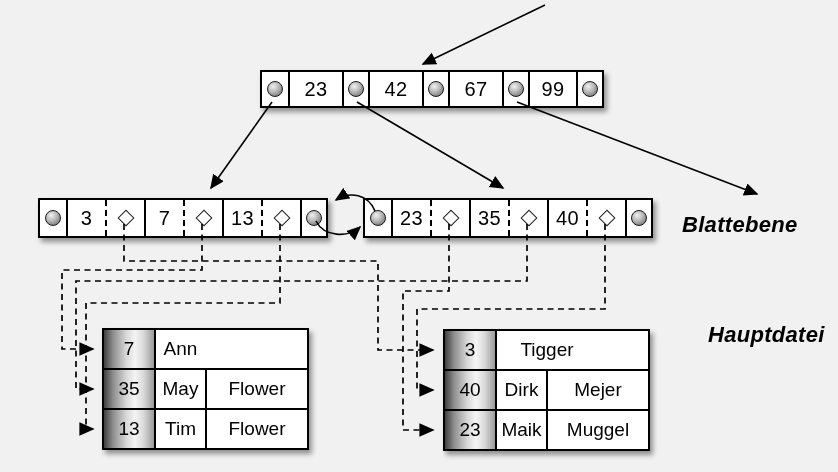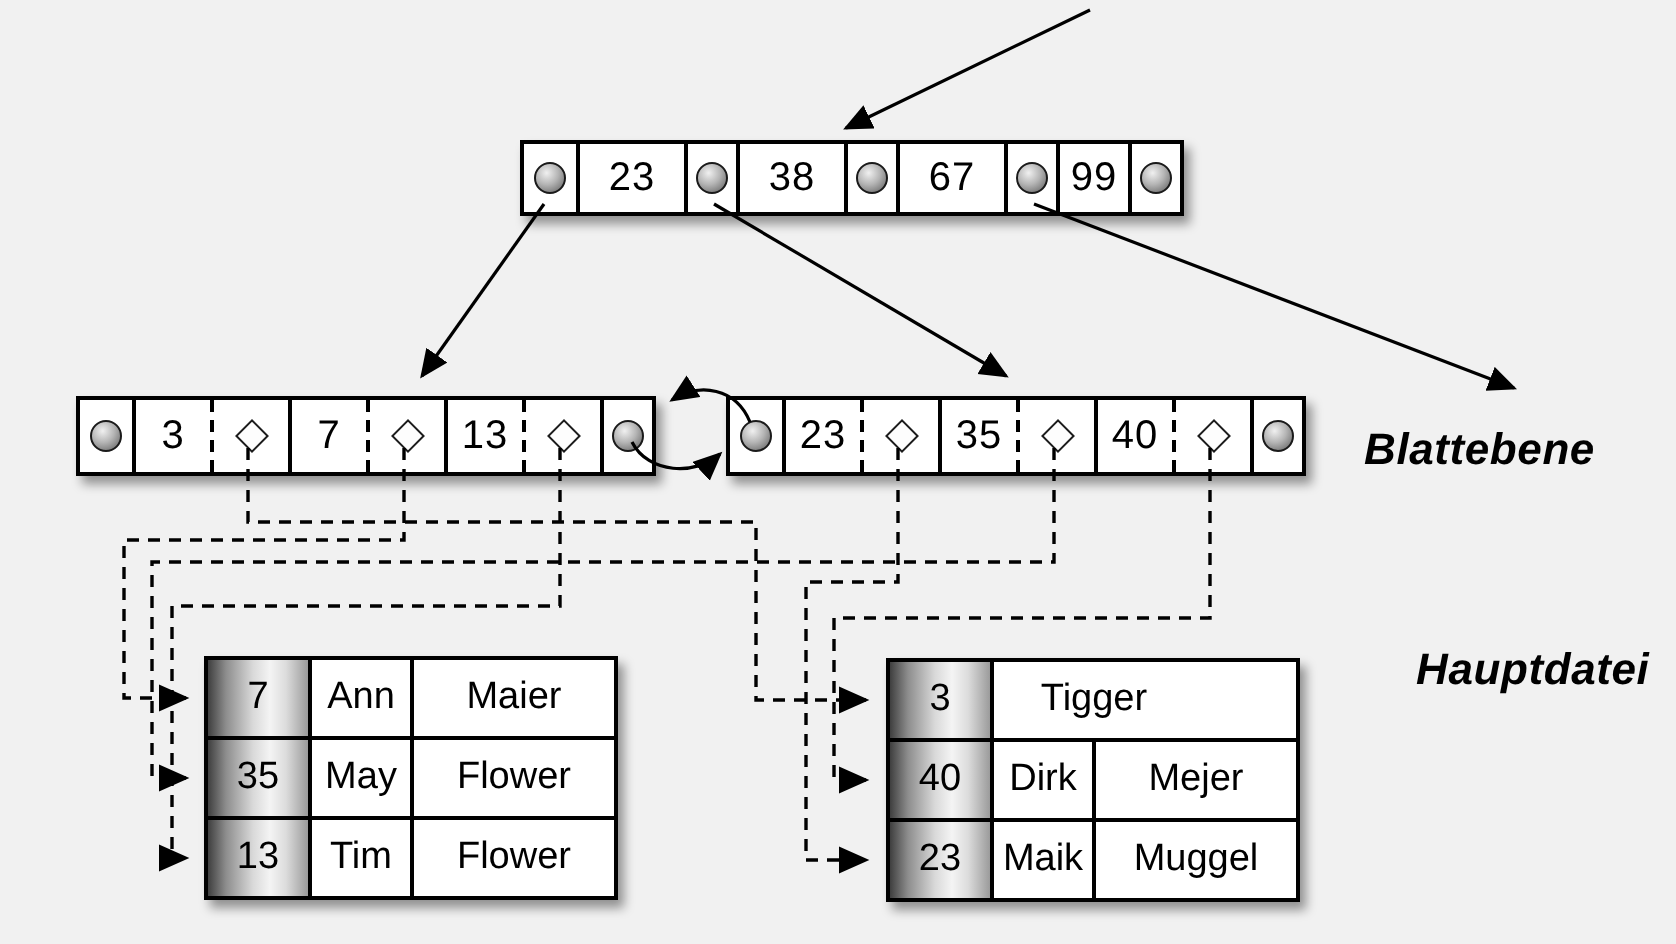--- a/index.html
+++ b/index.html
@@ -28,21 +28,21 @@
     border:1.5px solid #1a1a1a;
     background:radial-gradient(circle at 38% 32%, #f0f0f0 0%, #b5b5b5 45%, #636363 95%);
   }
   .diamond{
     width:10px;height:10px;background:#fdfdfd;border:1.6px solid #1c1c1c;
     transform:rotate(45deg);
   }
   .root{left:260px;top:70px;height:38px;}
   .root .ptr{width:26px;}
   .root .key{width:54px;}
-  .root .key-last{width:36px;}
+  .root .key-last{width:48px;}
   .leaf{top:198px;height:40px;width:290px;}
   .leaf-left{left:38px;}
   .leaf-right{left:363px;}
   .leaf .ptr{width:26px;}
   .leaf .key{width:39px;}
   .leaf .dia{width:39px;}
 
   
   .side-label{
     position:absolute;font-style:italic;font-weight:600;font-size:22px;color:#000;
@@ -103,21 +103,21 @@
     <div class="cell ptr">
         <span class="circle"></span>
       </div>
     <div class="cell key bl-solid">
         <span class="keytxt">23</span>
       </div>
     <div class="cell ptr bl-solid">
         <span class="circle"></span>
       </div>
     <div class="cell key bl-solid">
-        <span class="keytxt">38</span>
+        <span class="keytxt">42</span>
       </div>
     <div class="cell ptr bl-solid">
         <span class="circle"></span>
       </div>
     <div class="cell key bl-solid">
         <span class="keytxt">67</span>
       </div>
     <div class="cell ptr bl-solid">
         <span class="circle"></span>
       </div>
@@ -183,21 +183,20 @@
       </div>
   </div>
 
   <div class="side-label label-blatt">Blattebene</div>
   <div class="side-label label-haupt">Hauptdatei</div>
 
   <div class="dtable table-left">
     <div class="trow">
       <div class="tcell col-key">7</div>
       <div class="tcell col-first">Ann</div>
-      <div class="tcell col-last">Maier</div>
     </div>
     <div class="trow">
       <div class="tcell col-key">35</div>
       <div class="tcell col-first">May</div>
       <div class="tcell col-last">Flower</div>
     </div>
     <div class="trow">
       <div class="tcell col-key">13</div>
       <div class="tcell col-first">Tim</div>
       <div class="tcell col-last">Flower</div>

